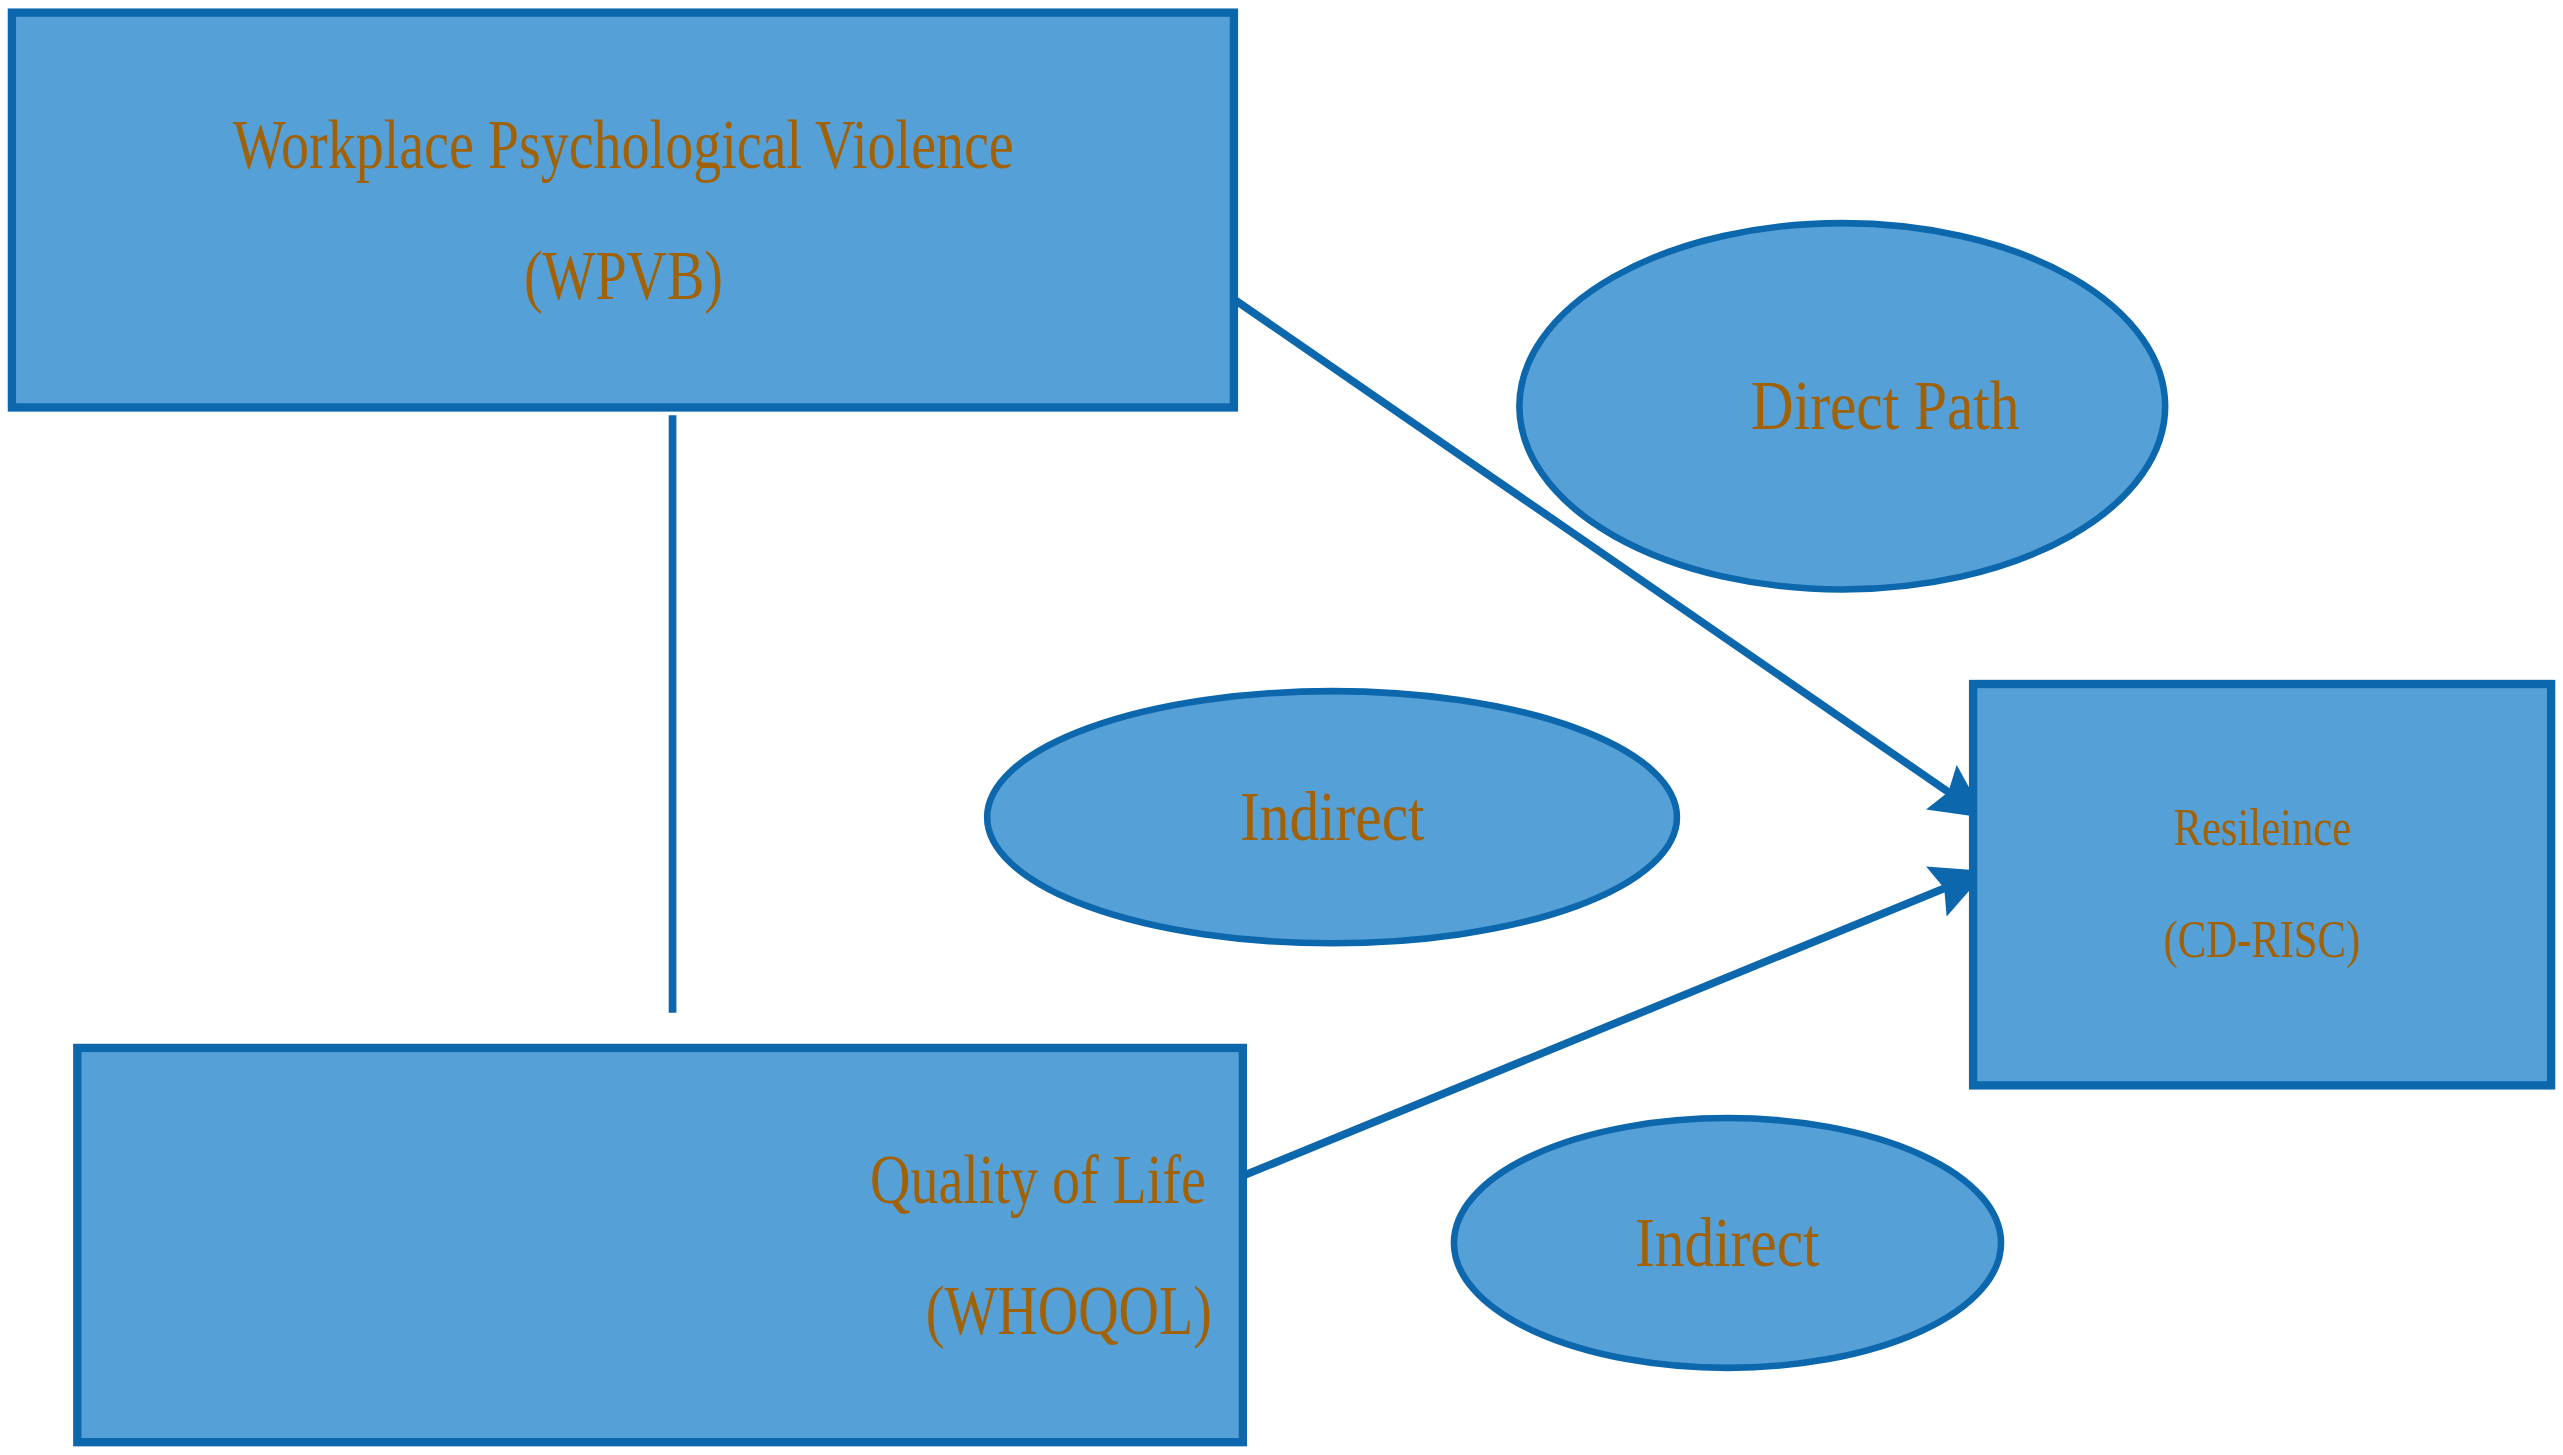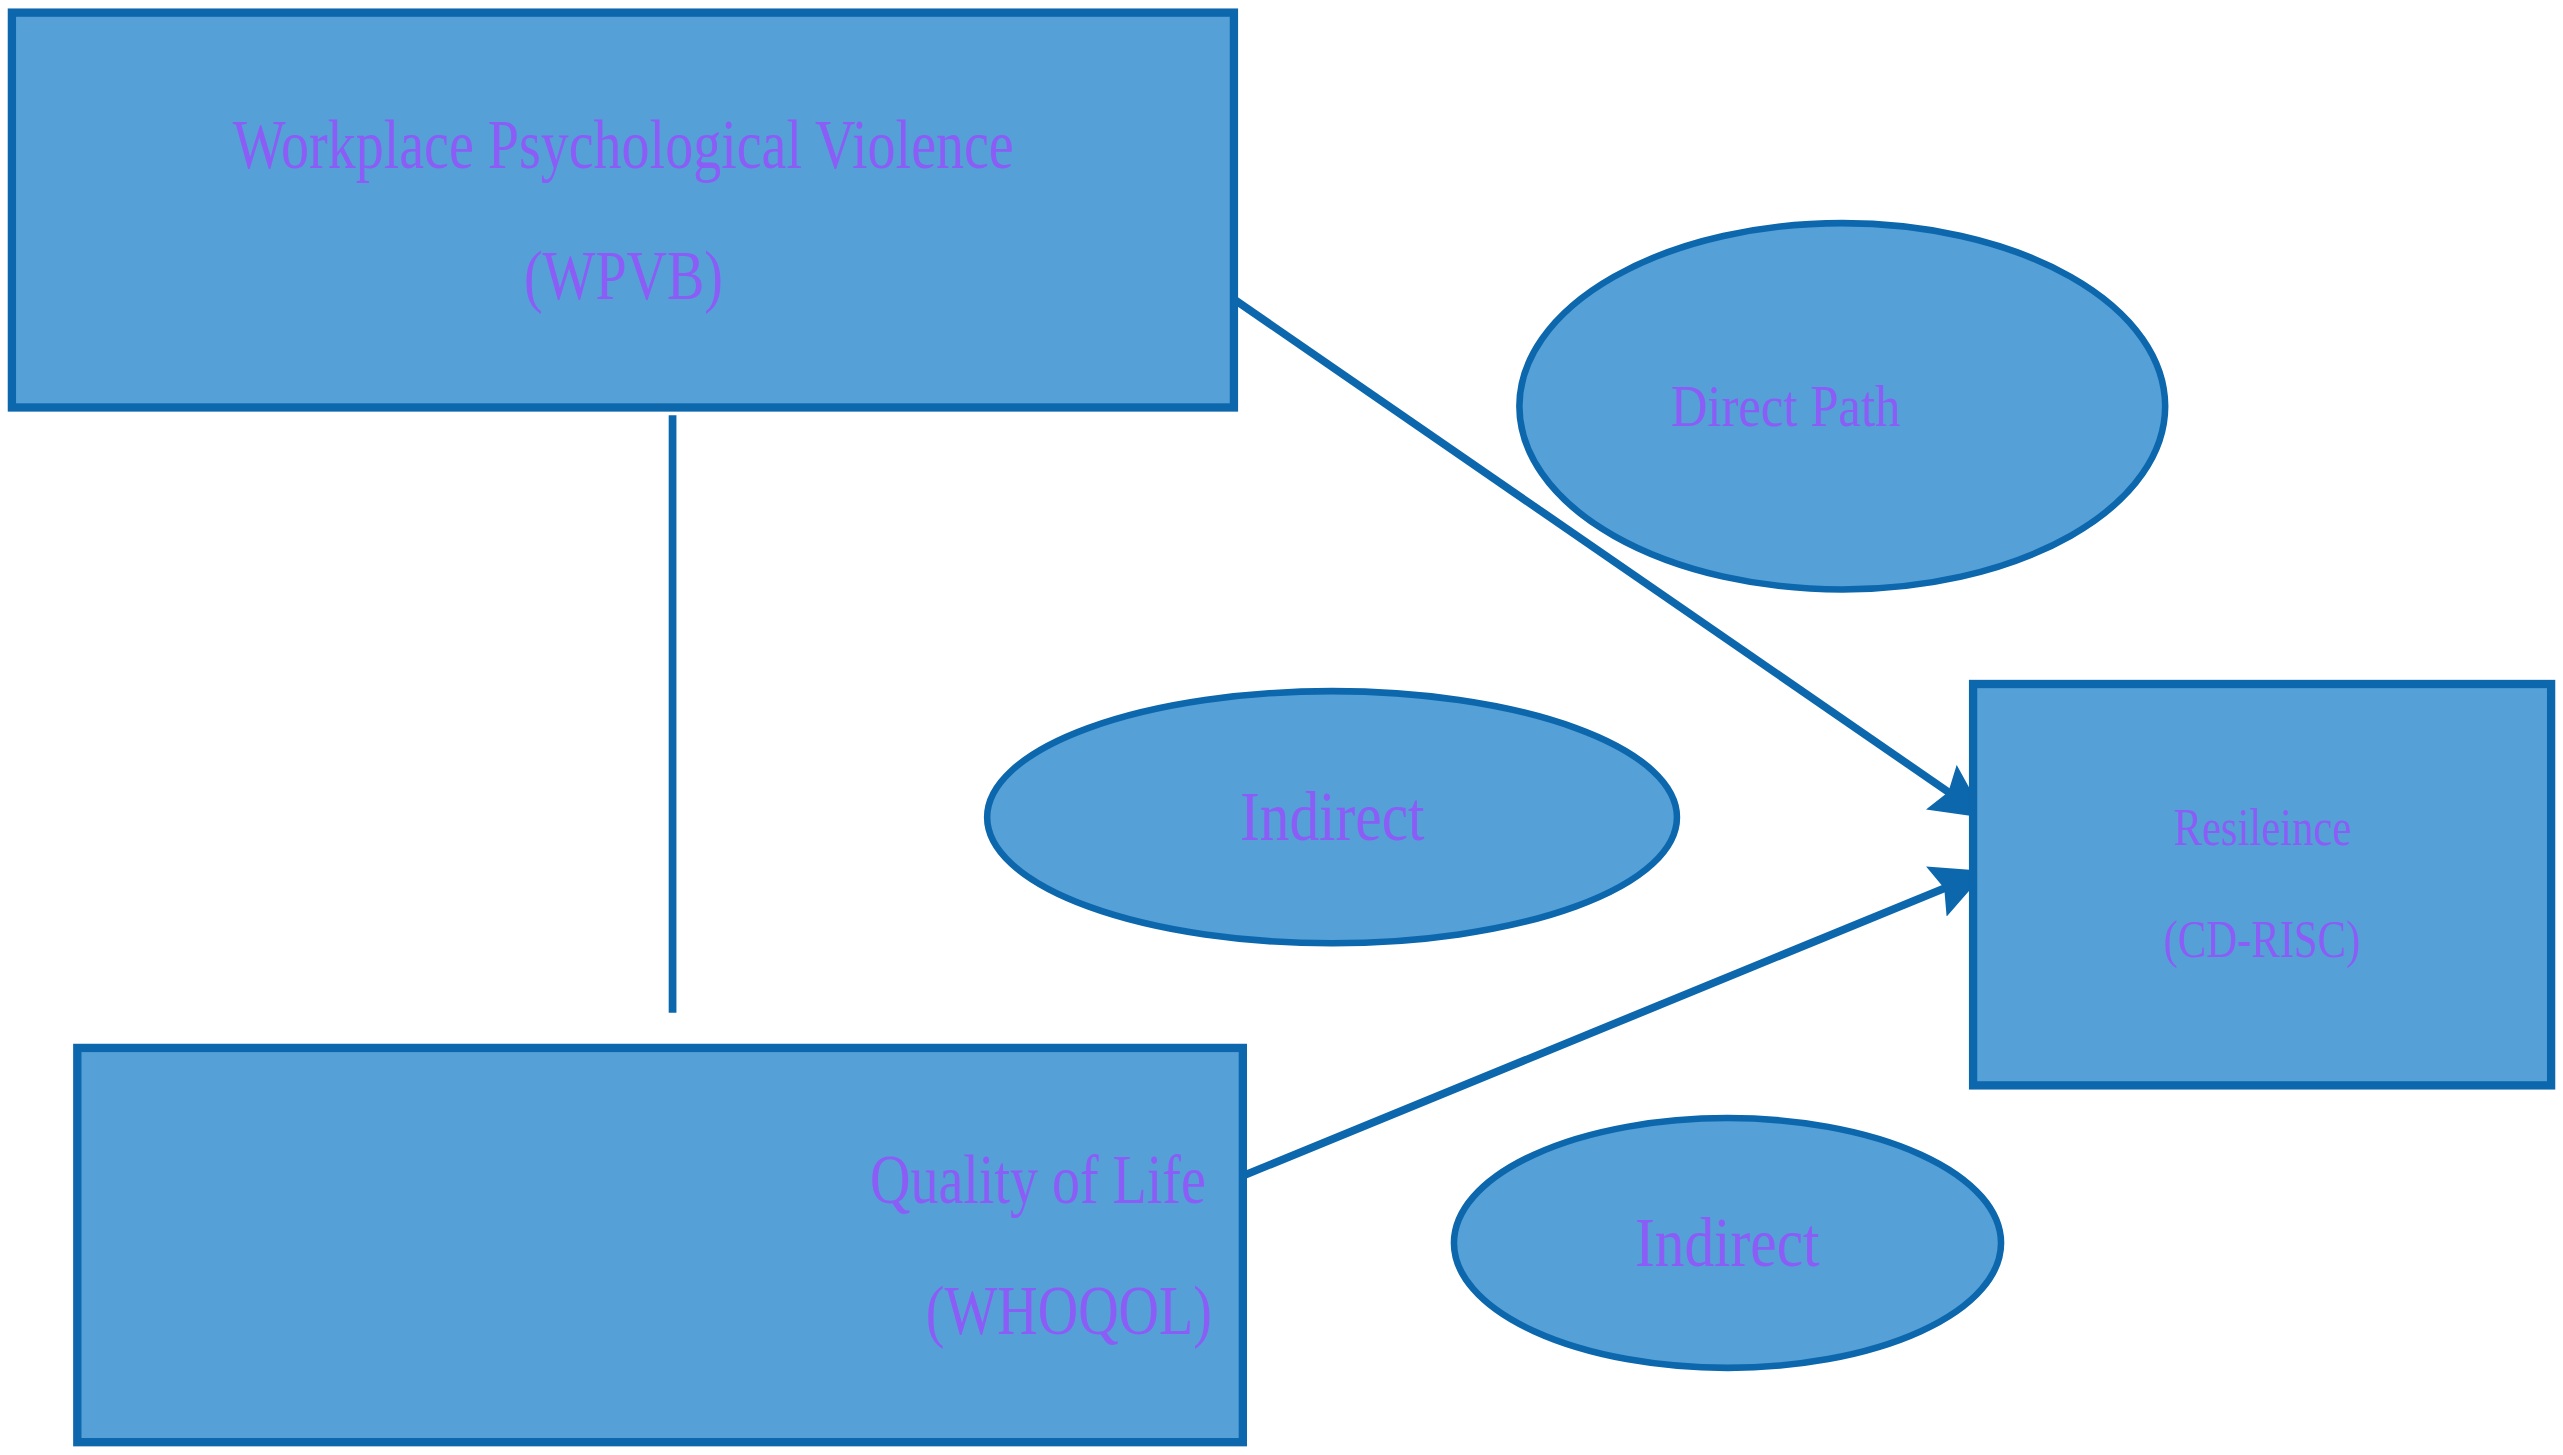--- a/index.html
+++ b/index.html
@@ -25,21 +25,21 @@
     width: 2563px;
     height: 1456px;
   }
   .node-label {
     position: absolute;
     display: flex;
     flex-direction: column;
     align-items: center;
     justify-content: center;
     text-align: center;
-    color: #8b5cf6;
+    color: #a16207;
     pointer-events: none;
     font-family: "Liberation Serif", "DejaVu Serif", serif;
   }
   .node-label .line-1 {
     display: block;
     white-space: nowrap;
   }
   .node-label .line-2 {
     display: block;
     white-space: nowrap;
@@ -88,25 +88,25 @@
   }
   #cdrisc-label .line-1 {
     transform: scaleX(0.82);
     margin-bottom: 57px;
   }
   #cdrisc-label .line-2 {
     transform: scaleX(0.82);
   }
   
   #direct-path-label {
-    left: 1463px;
+    left: 1563px;
     top: 223px;
     width: 645px;
     height: 366px;
-    font-size: 59px;
+    font-size: 69px;
   }
   #direct-path-label .line-1 { transform: scaleX(0.86); }
   #indirect-1-label {
     left: 987px;
     top: 691px;
     width: 690px;
     height: 252px;
     font-size: 69px;
   }
   #indirect-1-label .line-1 { transform: scaleX(0.86); }

